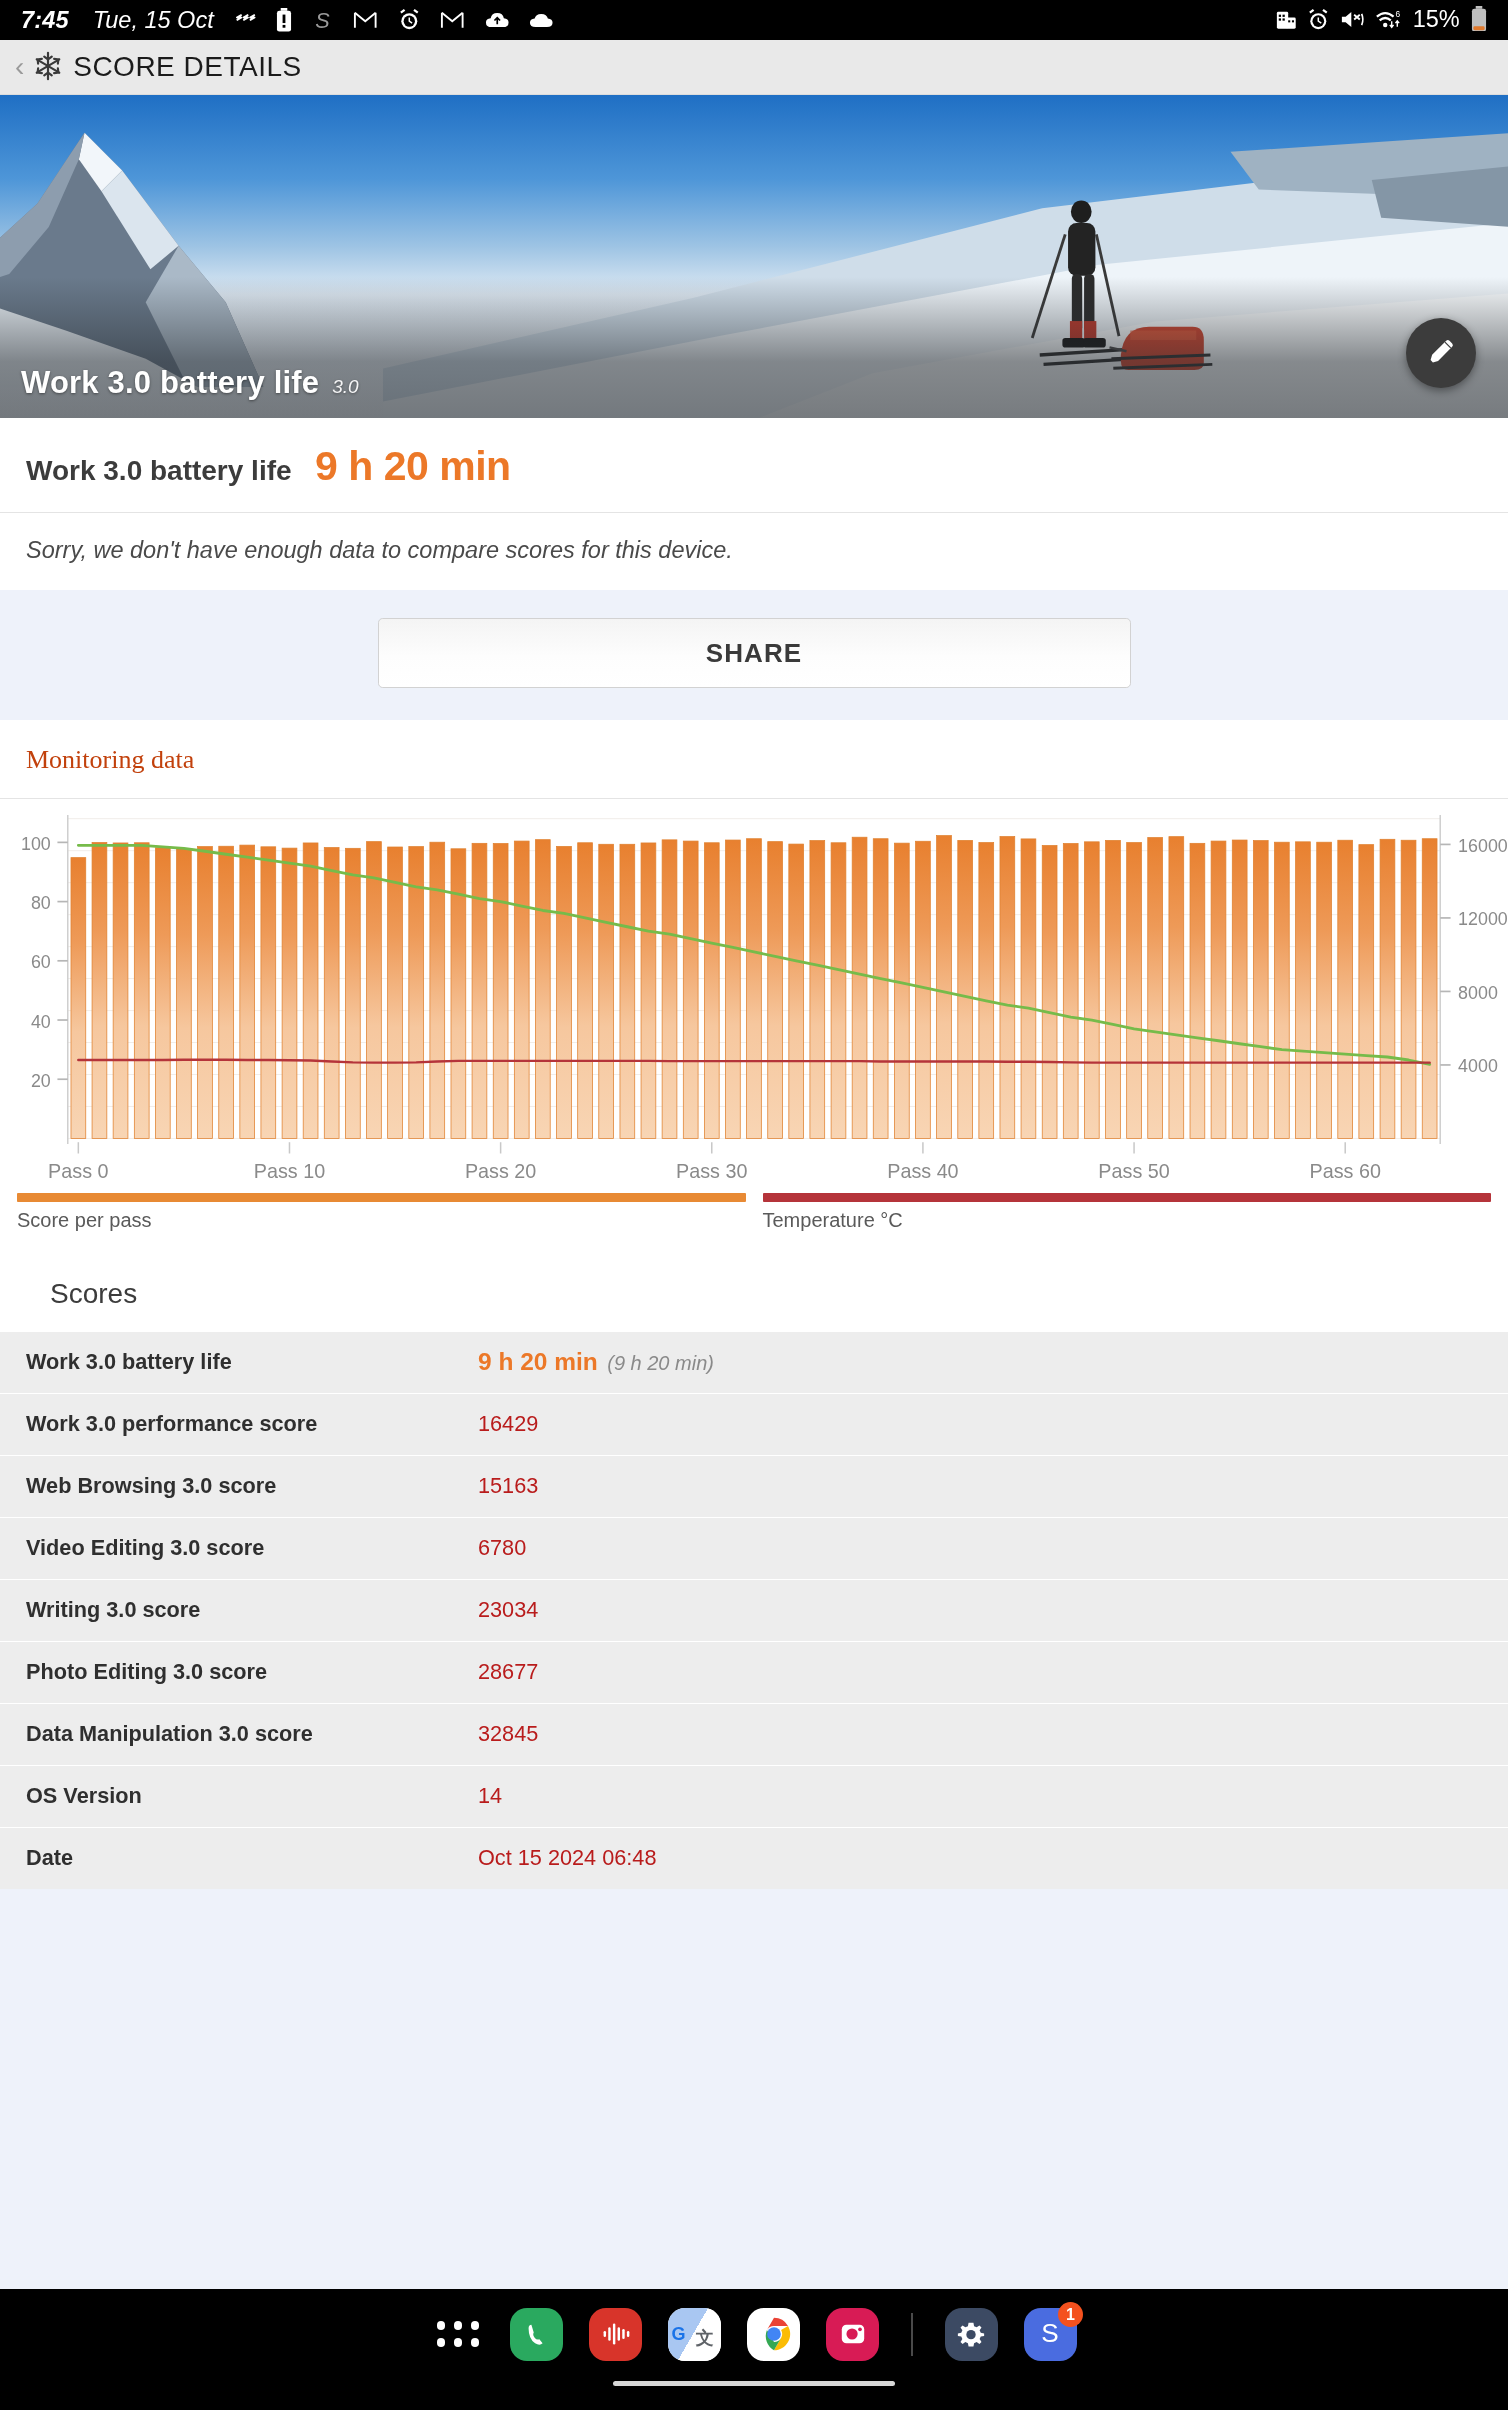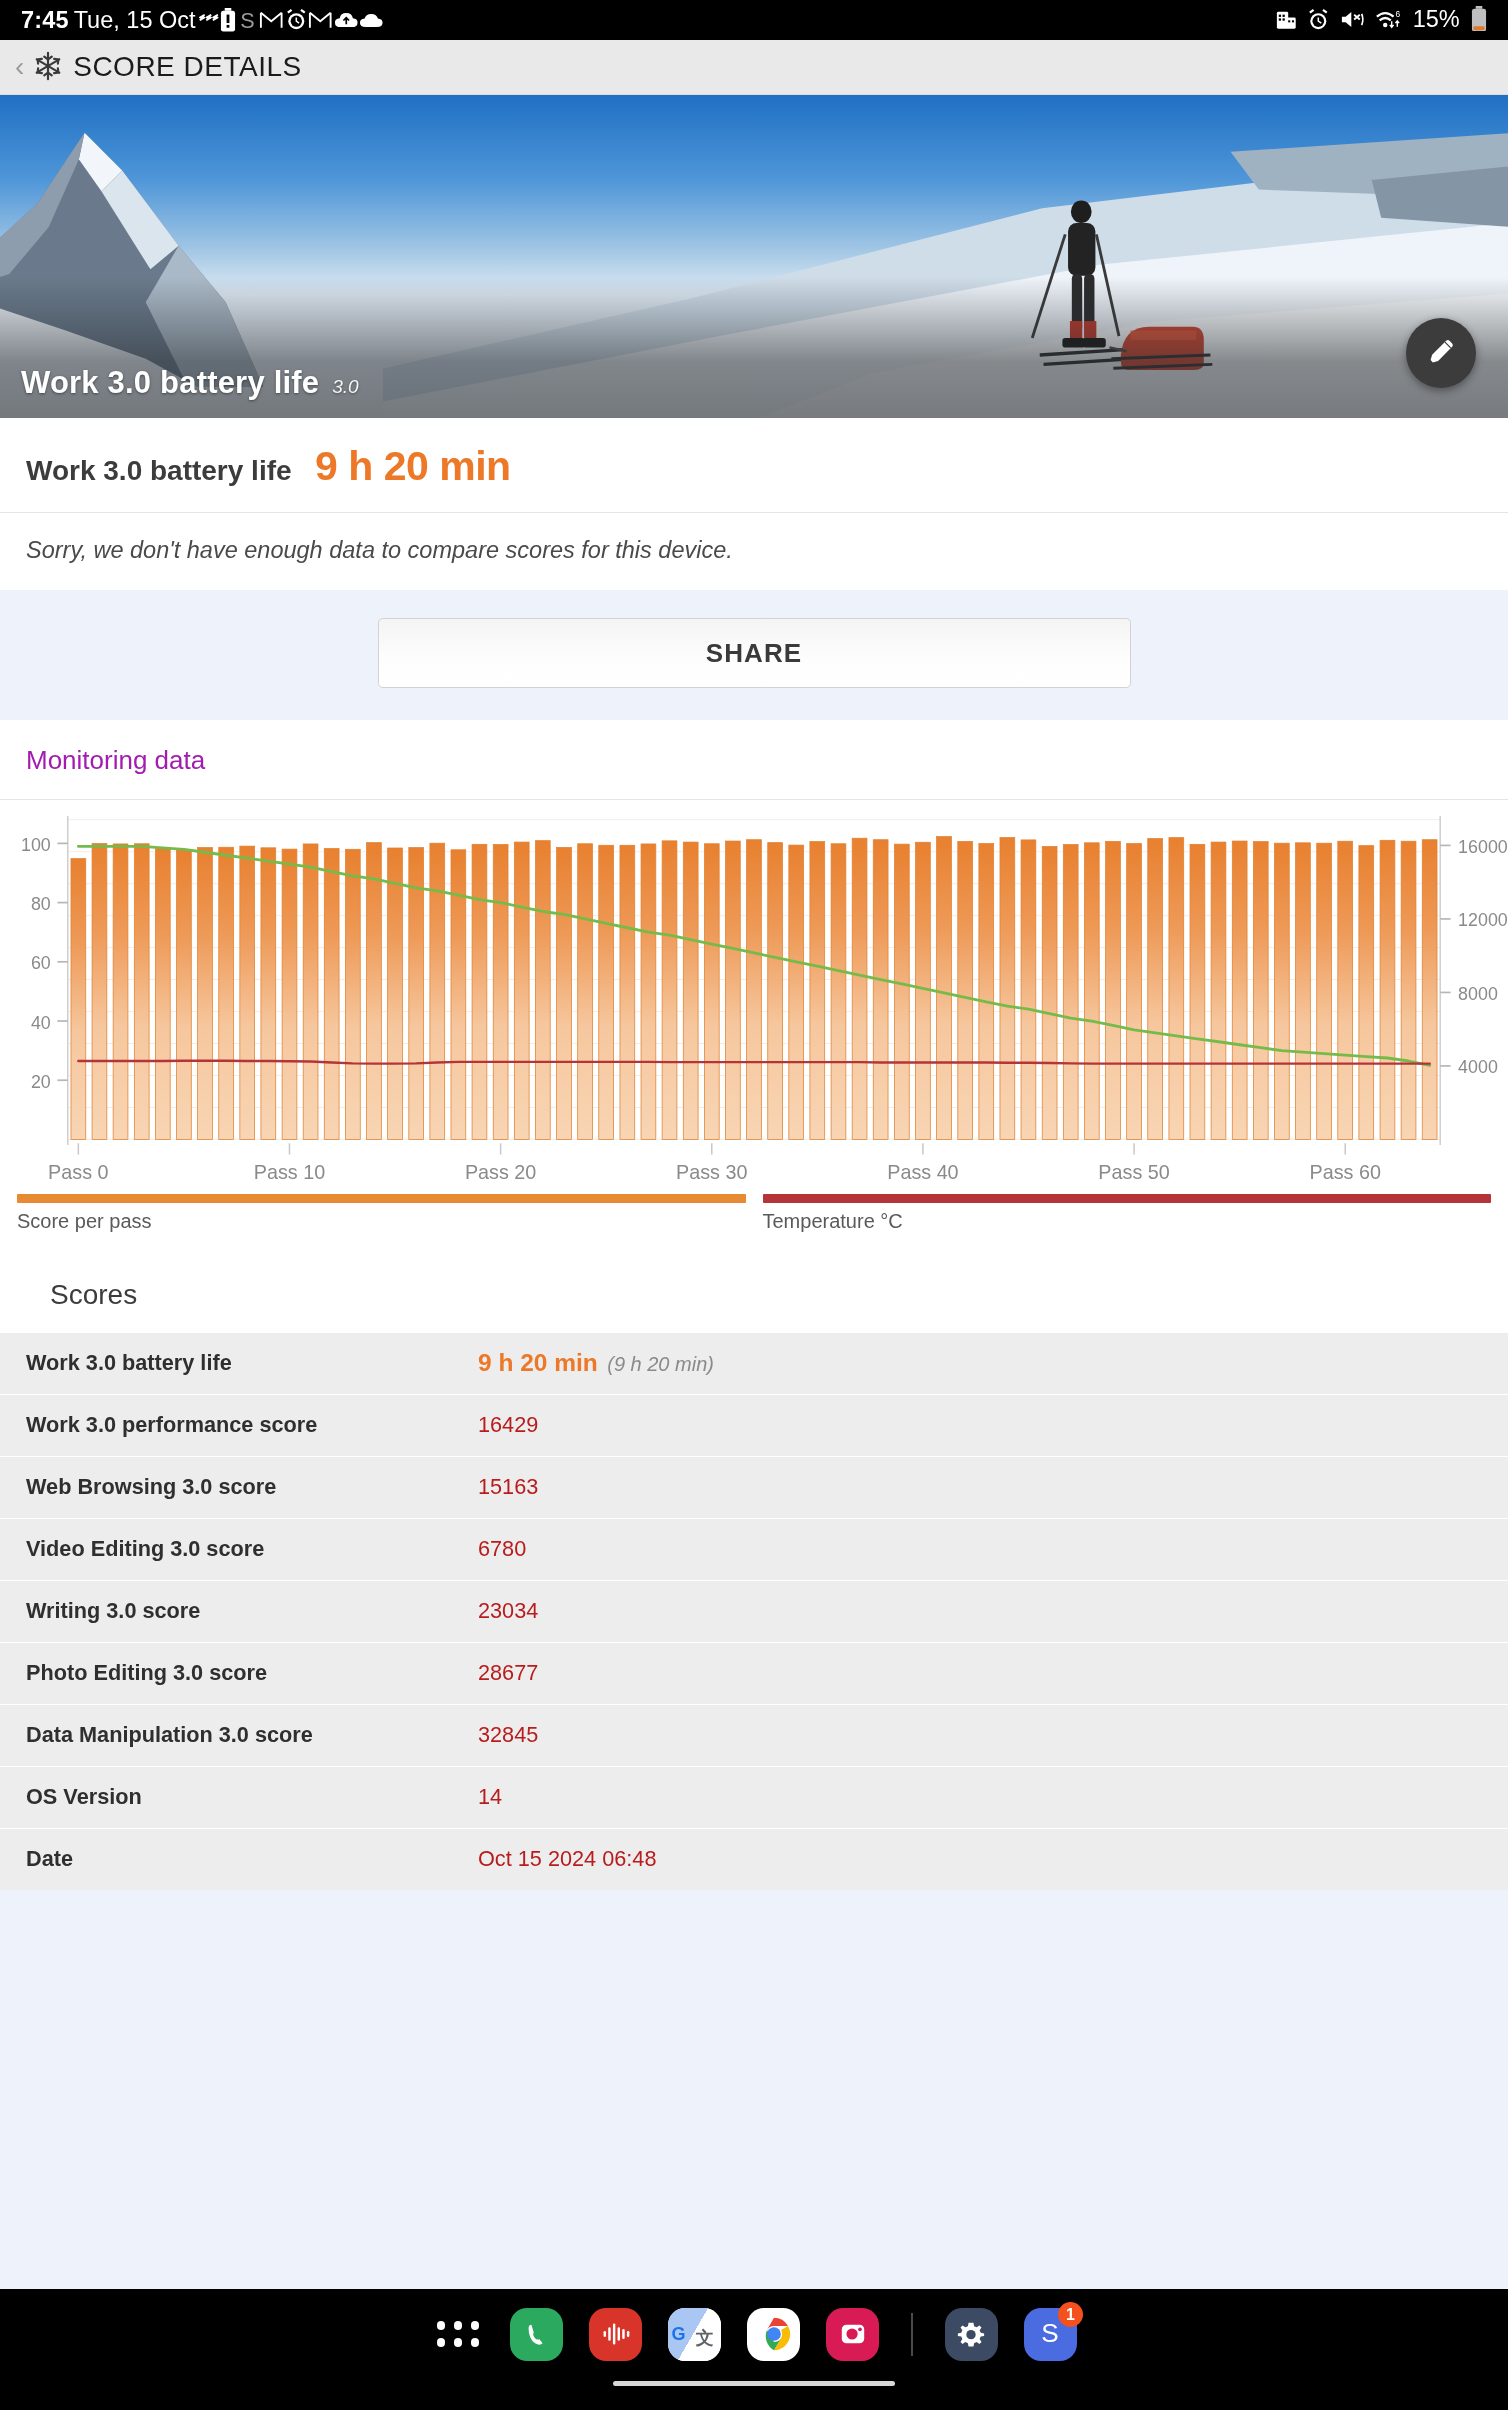--- a/index.html
+++ b/index.html
@@ -9,21 +9,21 @@
     font-family: "Liberation Sans", sans-serif;
     overflow: hidden;
   }
 
   
   .statusbar {
     height: 40px; width: 100%; background: #000;
     display: flex; align-items: center; justify-content: space-between;
     padding: 0 21px; color: #fff;
   }
-  .sb-left { display: flex; align-items: center; gap: 1px; }
+  .sb-left { display: flex; align-items: center; gap: 20px; font-style: italic; }
   .sb-time { font-size: 23.5px; font-weight: 600; letter-spacing: 0.2px; }
   .sb-date { font-size: 23.5px; font-weight: 400; margin-left: 3.8px; }
   .sb-icons { display: flex; align-items: center; gap: 10.4px; }
   .sb-icons svg, .sb-left svg { display: block; }
   .sb-right { display: flex; align-items: center; gap: 11.3px; }
   .sb-batt-txt { font-size: 23.5px; font-weight: 500; }
 
   
   .appbar {
     height: 55px; background: #e9e9e9;
@@ -92,21 +92,21 @@
   .share-btn {
     width: 753px; height: 70px;
     background: linear-gradient(180deg,#f4f4f4 0%,#fdfdfd 55%,#ffffff 100%);
     border: 0.9px solid #d2d2d2; border-radius: 4.7px;
     font-family: "Liberation Sans", sans-serif;
     font-size: 26px; font-weight: 600; color: #3a3a3a; letter-spacing: 1.1px;
     cursor: pointer;
   }
 
   .section-title {
-    padding: 24.5px 26px 22.6px; font-size: 26px; color: #a21caf; font-weight: 400;
+    padding: 24.5px 26px 22.6px; font-size: 26px; color: #c2410c; font-weight: 400; font-family: Liberation Serif, serif;
   }
 
   
   .chart-card { background:#fff; padding: 0 0 5.6px; }
   .chart-box { position: relative; width: 100%; height: 395px; }
   .chart-svg { display: block; width: 100%; height: 100%; }
 
   .legend {
     display: flex; width: 100%; padding: 0 17px 15px; gap: 17px;
   }

